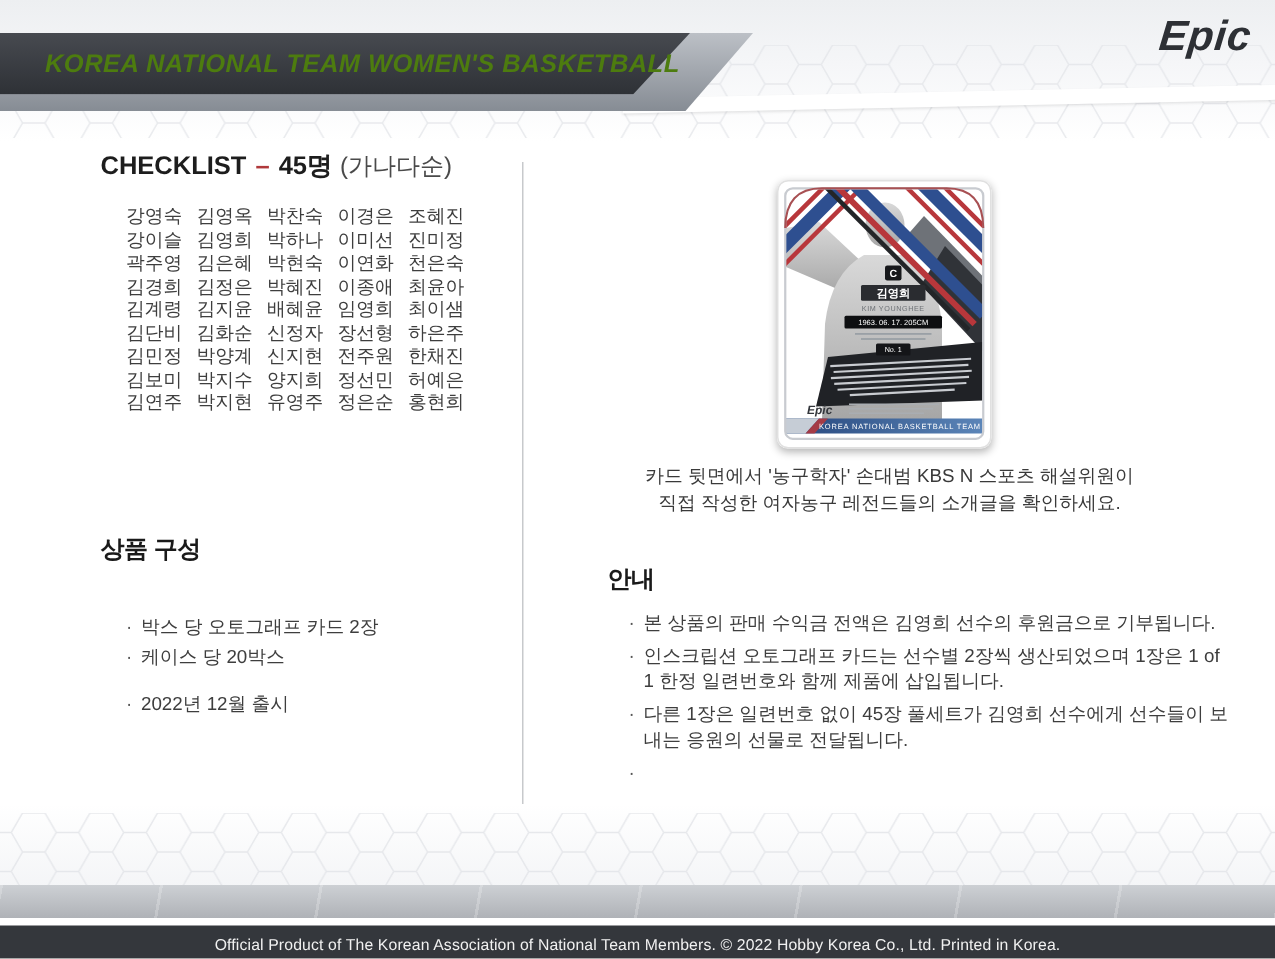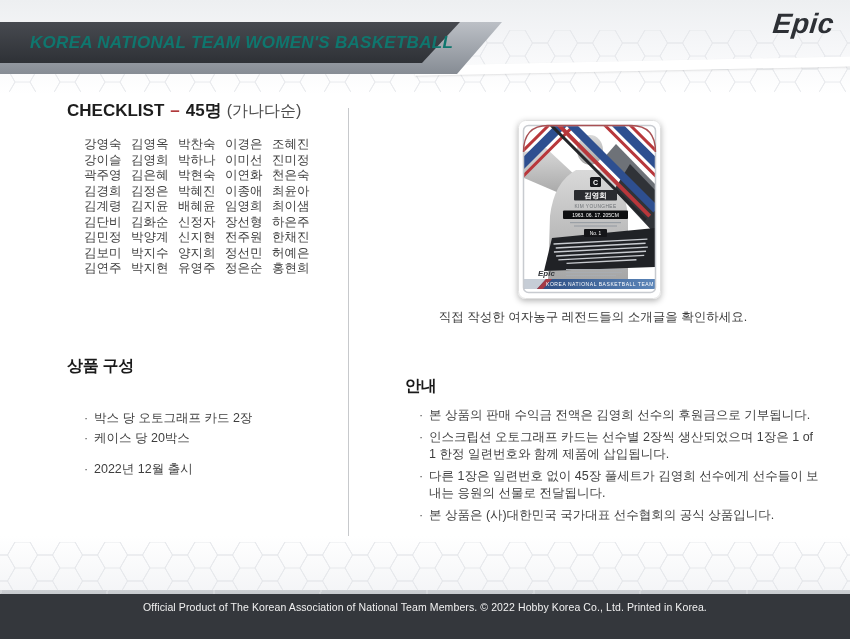--- a/index.html
+++ b/index.html
@@ -16,21 +16,21 @@
               transform:skewY(-1.2deg);box-shadow:0 1px 2px rgba(0,0,0,.10);}
 
   
   .banner-gray{position:absolute;top:22px;left:0;width:502px;height:52px;
                background:linear-gradient(180deg,#bcc0c6,#868c94);
                clip-path:polygon(0 0,100% 0,calc(100% - 45px) 100%,0 100%);}
   .banner-dark{position:absolute;top:22px;left:0;width:460px;height:41px;
                background:linear-gradient(180deg,#474a50,#2e3136);
                clip-path:polygon(0 0,100% 0,calc(100% - 38px) 100%,0 100%);}
   .banner-title{position:absolute;top:22px;left:30px;height:41px;line-height:41px;
-                color:#0f766e;font-weight:bold;font-style:italic;font-size:17px;
+                color:#4d7c0f;font-weight:bold;font-style:italic;font-size:17px;
                 letter-spacing:.3px;white-space:nowrap;}
   .epic-logo{position:absolute;top:8px;right:16px;font-size:28px;font-weight:bold;
              font-style:italic;color:#2d3035;transform:skewX(-6deg);letter-spacing:.5px;}
 
   
   .checklist-title{position:absolute;left:67px;top:99px;font-size:17px;font-weight:bold;
                    color:#1d1d1d;white-space:nowrap;}
   .checklist-title .dash{color:#b0393b;padding:0 6px;}
   .checklist-title .order-note{font-size:16px;font-weight:normal;color:#4a4a4a;margin-left:5px;}
   .names-grid{position:absolute;left:84px;top:136px;display:grid;
@@ -56,21 +56,21 @@
   .bullet-line{display:flex;}
   .bullet-line .marker{width:10px;flex:0 0 10px;color:#555;}
 
   
   .bottom-white{position:absolute;left:0;right:0;top:536px;height:56px;
                 background:linear-gradient(180deg,#ffffff,#f4f5f7);}
   .bottom-gray{position:absolute;left:0;right:0;top:590px;height:22px;
                background:linear-gradient(180deg,#cdd0d4,#afb2b7);}
   .bottom-gray .facets{position:absolute;inset:0;
       background:repeating-linear-gradient(100deg,rgba(255,255,255,.22) 0 2px,rgba(255,255,255,0) 2px 105px);}
-  .footer-bar{position:absolute;left:0;right:0;bottom:0;height:45px;background:#34373c;
+  .footer-bar{position:absolute;left:0;right:0;bottom:0;height:22px;background:#34373c;
               color:#f1f1f1;font-size:10.5px;line-height:27px;text-align:center;letter-spacing:.1px;}
 </style>
 </head>
 <body>
 
 <div class="page">
 
   <div class="top-band"></div>
   <svg class="hex-svg hex-top" preserveAspectRatio="none">
     <defs>
@@ -228,20 +228,21 @@
         <path d="M 28 159 L 34 159 L 25 169 L 19 169 Z" fill="#b8373b" opacity="0.85"></path>
         <text x="82" y="166.3" font-size="5" letter-spacing="0.55" fill="#ffffff" text-anchor="middle">KOREA NATIONAL BASKETBALL TEAM</text>
       </g>
 
       <rect x="5.5" y="5.5" width="132" height="167" rx="5" fill="none" stroke="#c8cbd0" stroke-width="1.5"></rect>
       <path d="M 5.5 32 Q 5.5 5.5 30 5.5 L 113 5.5 Q 137.5 5.5 137.5 32" fill="none" stroke="#a85053" stroke-width="1.4"></path>
     </svg>
   </div>
 
   <div class="caption">
+    <div>카드 뒷면에서 '농구학자' 손대범 KBS N 스포츠 해설위원이</div>
     <div>직접 작성한 여자농구 레전드들의 소개글을 확인하세요.</div>
   </div>
 
   <div class="sec-title sec-product-title">상품 구성</div>
   <div class="product-list">
     <div>
         <div class="bullet-line">
           <span class="marker">·</span>
           <span>박스 당 오토그래프 카드 2장</span>
         </div>
@@ -265,21 +266,20 @@
       <div class="bullet-line">
         <span class="marker">·</span>
         <span>인스크립션 오토그래프 카드는 선수별 2장씩 생산되었으며 1장은 1 of 1 한정 일련번호와 함께 제품에 삽입됩니다.</span>
       </div>
       <div class="bullet-line">
         <span class="marker">·</span>
         <span>다른 1장은 일련번호 없이 45장 풀세트가 김영희 선수에게 선수들이 보내는 응원의 선물로 전달됩니다.</span>
       </div>
       <div class="bullet-line">
         <span class="marker">·</span>
-        <span>본 상품은 (사)대한민국 국가대표 선수협회의 공식 상품입니다.</span>
       </div>
     </div>
 
   <div class="bottom-white"></div>
   <svg class="hex-svg hex-bottom" preserveAspectRatio="none">
     <rect x="0" y="0" width="100%" height="100%" fill="url(#hexA)"></rect>
   </svg>
   <div class="bottom-gray">
       <div class="facets"></div>
     </div>

